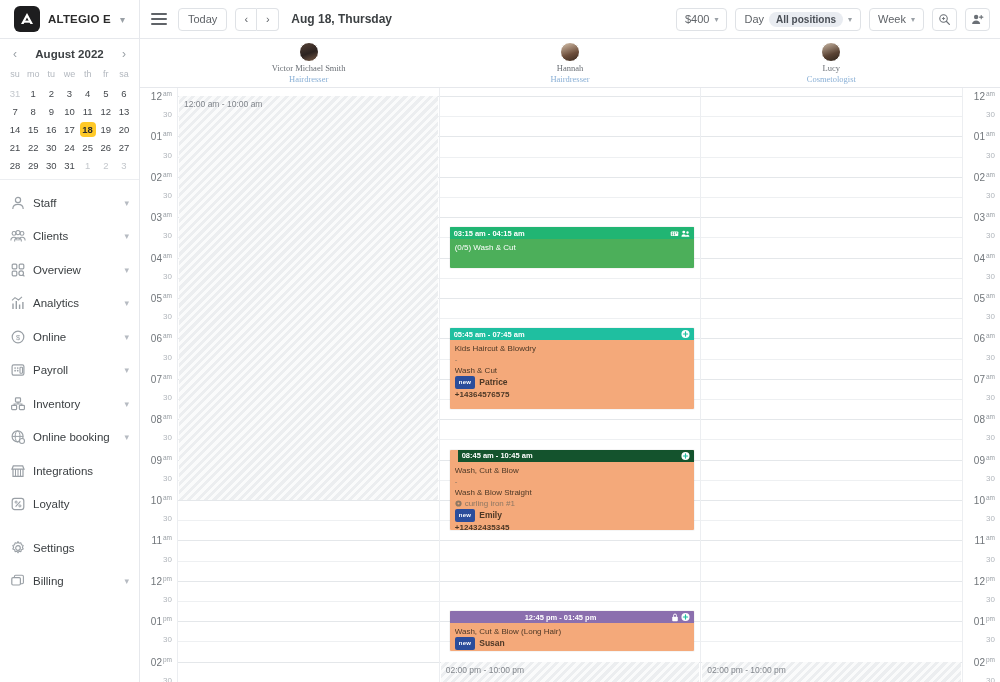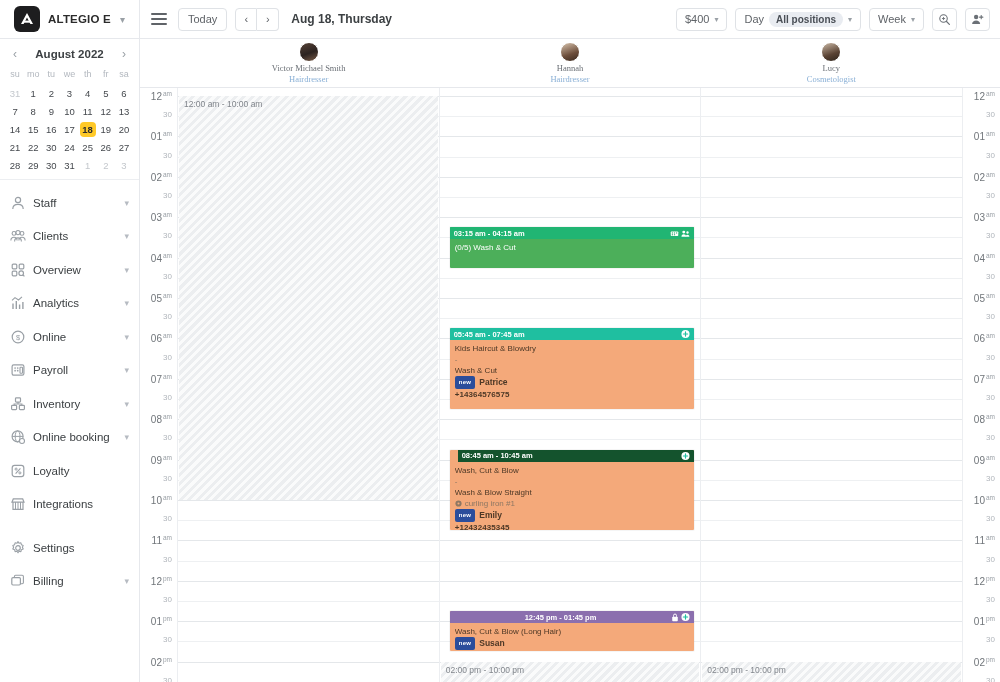--- a/index.html
+++ b/index.html
@@ -371,39 +371,39 @@
               <line x1="2.1" y1="7.4" x2="13.1" y2="7.4" stroke="currentColor" stroke-width="1"></line>
               <circle cx="12" cy="12" r="2.5" fill="#fff" stroke="currentColor" stroke-width="1.1"></circle>
             </svg>
           </span>
           <span class="nav-label">Online booking</span>
           <span class="nav-caret">▾</span>
         </div>
         <div class="nav-item">
           <span class="nav-ico">
             <svg width="16" height="16" viewBox="0 0 16 16">
-              <rect x="2.2" y="2.4" width="11.6" height="11.2" rx="2.4" fill="none" stroke="currentColor" stroke-width="1.2"></rect>
-              <line x1="5.6" y1="10.6" x2="10.4" y2="5.4" stroke="currentColor" stroke-width="1.1"></line>
-              <circle cx="6.1" cy="6.1" r="1.05" fill="none" stroke="currentColor" stroke-width="1"></circle>
-              <circle cx="9.9" cy="9.9" r="1.05" fill="none" stroke="currentColor" stroke-width="1"></circle>
-            </svg>
-          </span>
-          <span class="nav-label">Loyalty</span>
-        </div>
-        <div class="nav-item">
-          <span class="nav-ico">
-            <svg width="16" height="16" viewBox="0 0 16 16">
               <path d="M2 6.1 L3.3 2.9h9.4L14 6.1z" fill="none" stroke="currentColor" stroke-width="1.2"></path>
               <path d="M3 6.1v7.3h10V6.1" fill="none" stroke="currentColor" stroke-width="1.2"></path>
               <line x1="5.5" y1="6.1" x2="5.5" y2="13.4" stroke="currentColor" stroke-width="1"></line>
               <line x1="8" y1="6.1" x2="8" y2="13.4" stroke="currentColor" stroke-width="1"></line>
               <line x1="10.5" y1="6.1" x2="10.5" y2="13.4" stroke="currentColor" stroke-width="1"></line>
             </svg>
           </span>
           <span class="nav-label">Integrations</span>
+        </div>
+        <div class="nav-item">
+          <span class="nav-ico">
+            <svg width="16" height="16" viewBox="0 0 16 16">
+              <rect x="2.2" y="2.4" width="11.6" height="11.2" rx="2.4" fill="none" stroke="currentColor" stroke-width="1.2"></rect>
+              <line x1="5.6" y1="10.6" x2="10.4" y2="5.4" stroke="currentColor" stroke-width="1.1"></line>
+              <circle cx="6.1" cy="6.1" r="1.05" fill="none" stroke="currentColor" stroke-width="1"></circle>
+              <circle cx="9.9" cy="9.9" r="1.05" fill="none" stroke="currentColor" stroke-width="1"></circle>
+            </svg>
+          </span>
+          <span class="nav-label">Loyalty</span>
         </div>
         <div class="nav-sep"></div>
         <div class="nav-item">
           <span class="nav-ico">
             <svg width="16" height="16" viewBox="0 0 16 16">
               <circle cx="8" cy="8" r="2.3" fill="none" stroke="currentColor" stroke-width="1.2"></circle>
               <path d="M8 1.6l1 1.6 1.9-.4.5 1.9 1.8.7-.8 1.8.8 1.8-1.8.7-.5 1.9-1.9-.4-1 1.6-1-1.6-1.9.4-.5-1.9-1.8-.7.8-1.8-.8-1.8 1.8-.7.5-1.9 1.9.4z" fill="none" stroke="currentColor" stroke-width="1.1" stroke-linejoin="round"></path>
             </svg>
           </span>
           <span class="nav-label">Settings</span>

